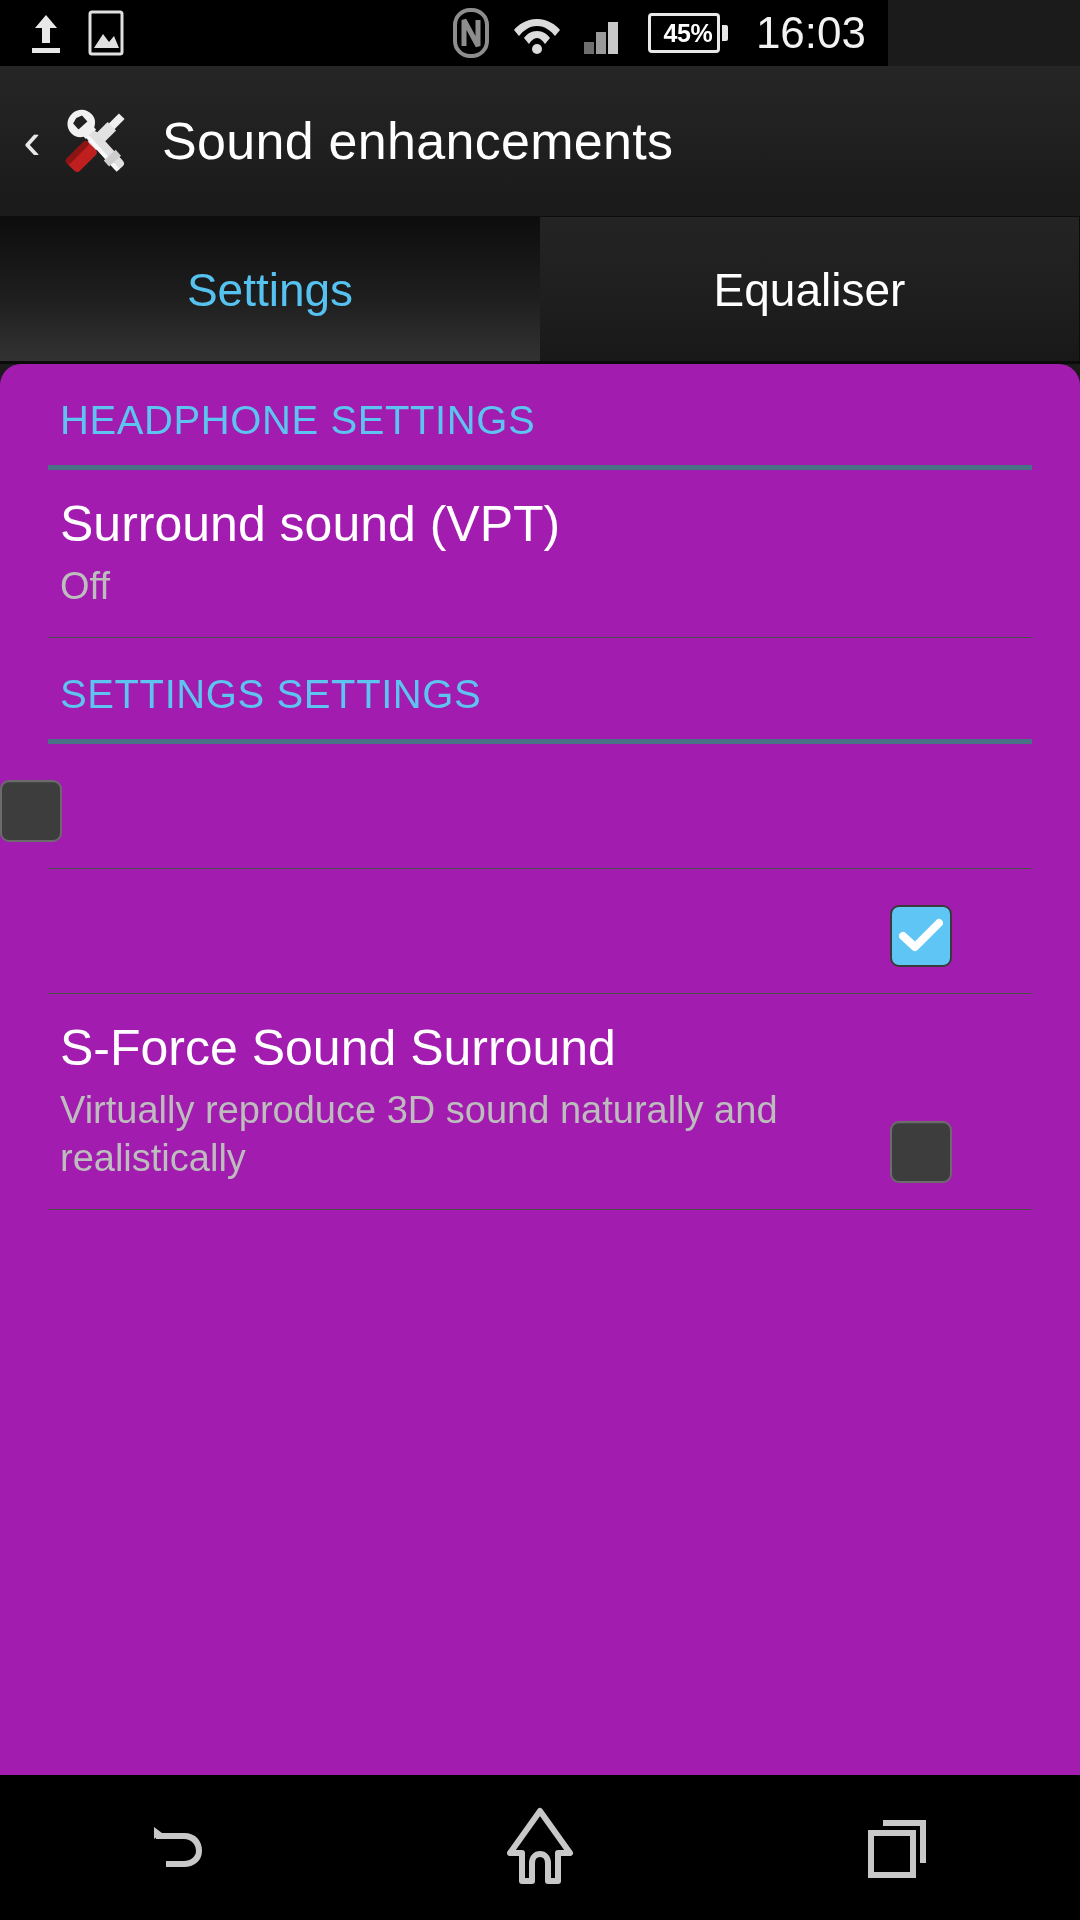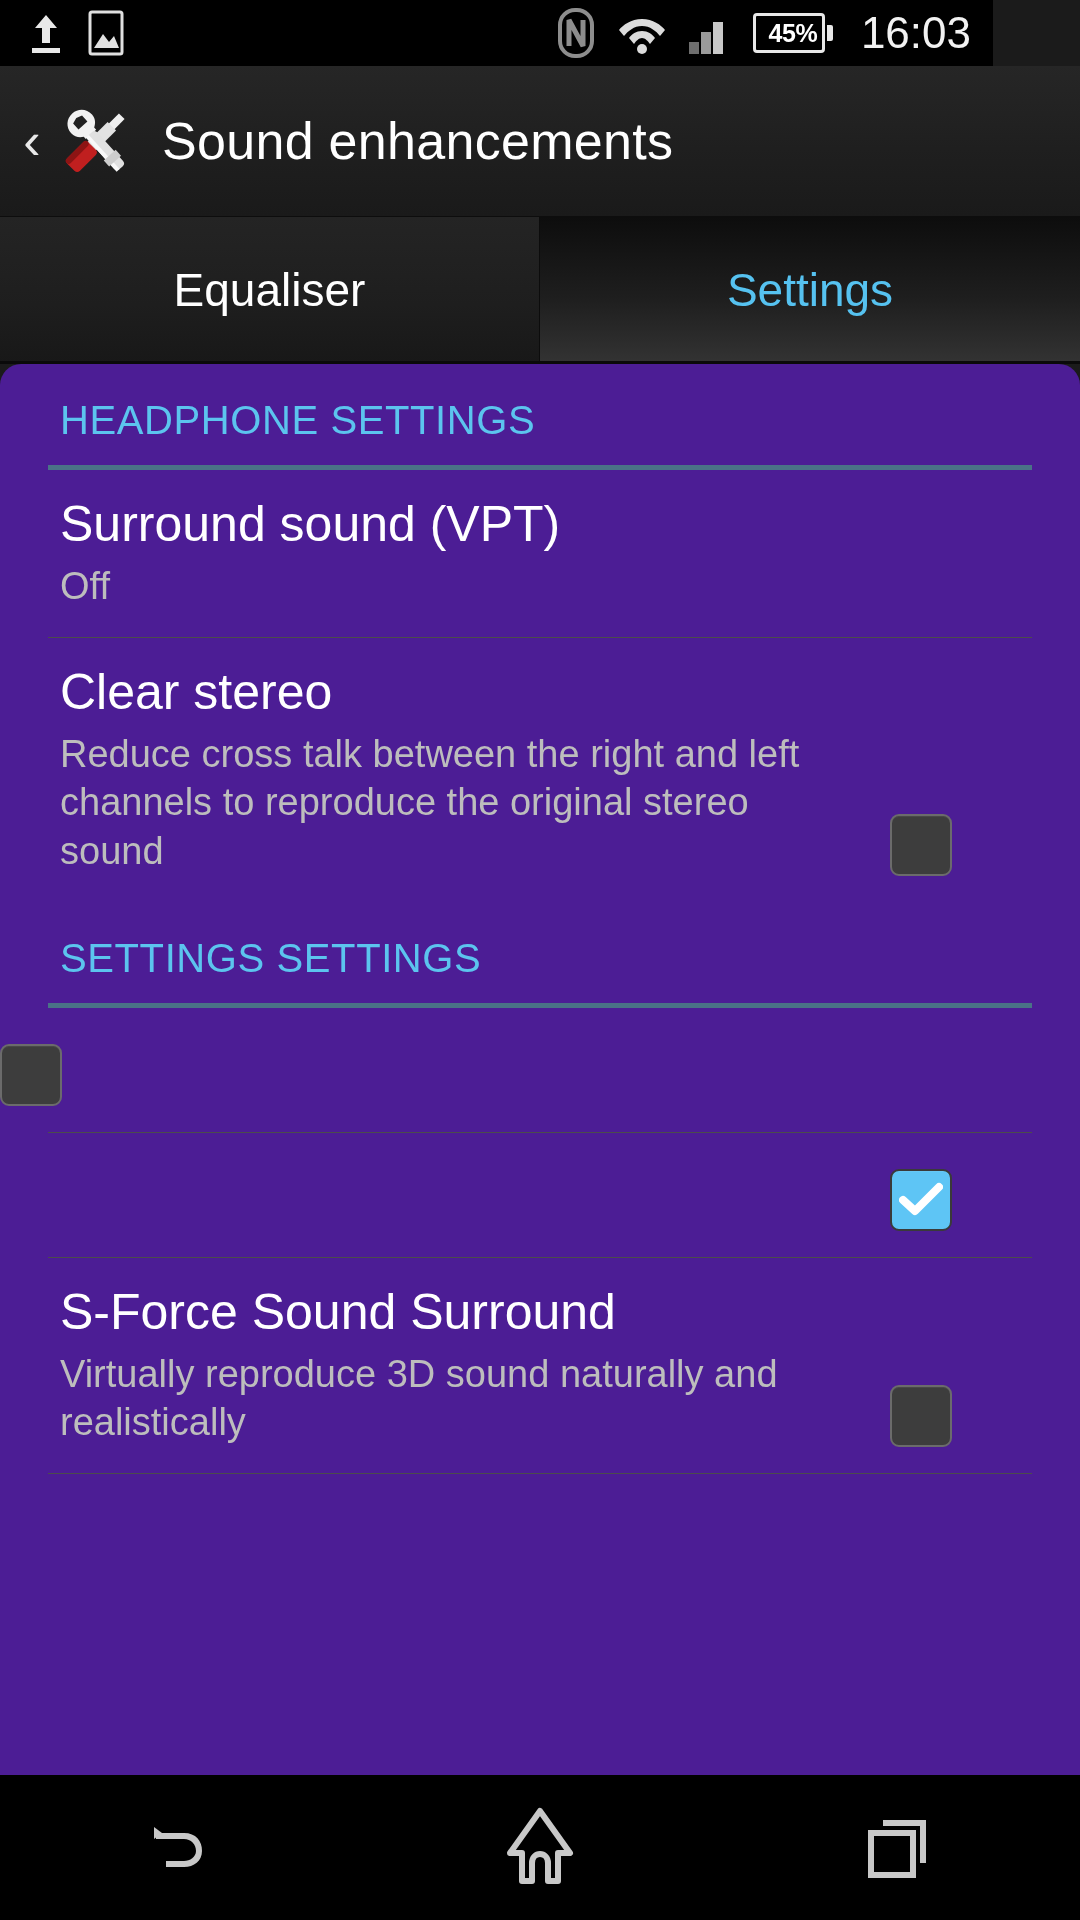--- a/index.html
+++ b/index.html
@@ -7,21 +7,21 @@
     width:1080px; height:1920px;
     background:#000;
     font-family:"Liberation Sans", sans-serif;
     -webkit-font-smoothing:antialiased;
     overflow:hidden;
   }
   .screen { position:relative; width:1080px; height:1920px; background:#1b1b1b; }
 
   
   .statusbar {
-    position:absolute; left:0; top:0; width:993px; height:66px;
+    position:absolute; left:0; top:0; width:888px; height:66px;
     background:#000; display:flex; align-items:center;
     padding:0 22px 0 26px;
   }
   .sb-left { display:flex; align-items:center; gap:22px; }
   .sb-right { margin-left:auto; display:flex; align-items:center; gap:20px; }
   .sb-icon { display:flex; align-items:center; justify-content:center; }
   .sb-clock {
     color:#f2f2f2; font-size:44px; letter-spacing:0px; line-height:1;
     margin-left:8px; font-weight:400;
   }
@@ -78,21 +78,21 @@
     background:linear-gradient(180deg,#0d0d0d 0%,#1e1e1e 55%,#333333 100%);
   }
   .tabs-underline {
     position:absolute; left:0; top:361px; width:1080px; height:3px;
     background:#0a0a0a;
   }
 
   
   .content {
     position:absolute; left:0; top:364px; width:1080px; height:1496px;
-    background:#4c1d95; overflow:hidden;border-radius:21px;
+    background:#a21caf; overflow:hidden;border-radius:21px;
   }
   .section-header {
     padding:34px 0 0 60px; color:#5cc4ee; font-size:40px;
     letter-spacing:0.6px;
   }
   .section-rule {
     height:5px; margin:22px 48px 0 48px;
     background:linear-gradient(90deg,#4a7287 0%,#4d7near 0%,#4a7287 100%);
     background:#4a7287;
   }
@@ -207,50 +207,39 @@
           <rect x="37" y="33" width="12" height="46" rx="4" fill="#e0e0e0"></rect>
           <rect x="37" y="33" width="4" height="46" fill="#f8f8f8"></rect>
           <rect x="35" y="62" width="16" height="8" fill="#cdcdcd"></rect>
         </g>
       </svg>
     </div>
     <div class="ab-title">Sound enhancements</div>
   </div>
 
   <div class="tabs">
+    <div class="tab active">Settings</div>
     <div class="tab inactive">Equaliser</div>
-    <div class="tab active">Settings</div>
   </div>
   <div class="tabs-underline"></div>
 
   <div class="content">
 
     <div>
       <div class="section-header">HEADPHONE SETTINGS</div>
       <div class="section-rule"></div>
 
       <div class="row">
         <div class="row-text">
           <div class="row-title">Surround sound (VPT)</div>
           <div class="row-sub">Off</div>
         </div>
       </div>
       <div class="row-divider"></div>
 
-      <div class="row">
-        <div class="row-text">
-          <div class="row-title">Clear stereo</div>
-          <div class="row-sub">Reduce cross talk between the right and left channels to reproduce the original stereo sound</div>
-        </div>
-        <div class="cb-wrap">
-          <div class="checkbox">
-            
-          </div>
-        </div>
-      </div>
     </div>
 
     <div>
       <div class="section-header">SETTINGS SETTINGS</div>
       <div class="section-rule"></div>
 
       <div class="row">
         <div class="cb-wrap">
           <div class="checkbox">
             

